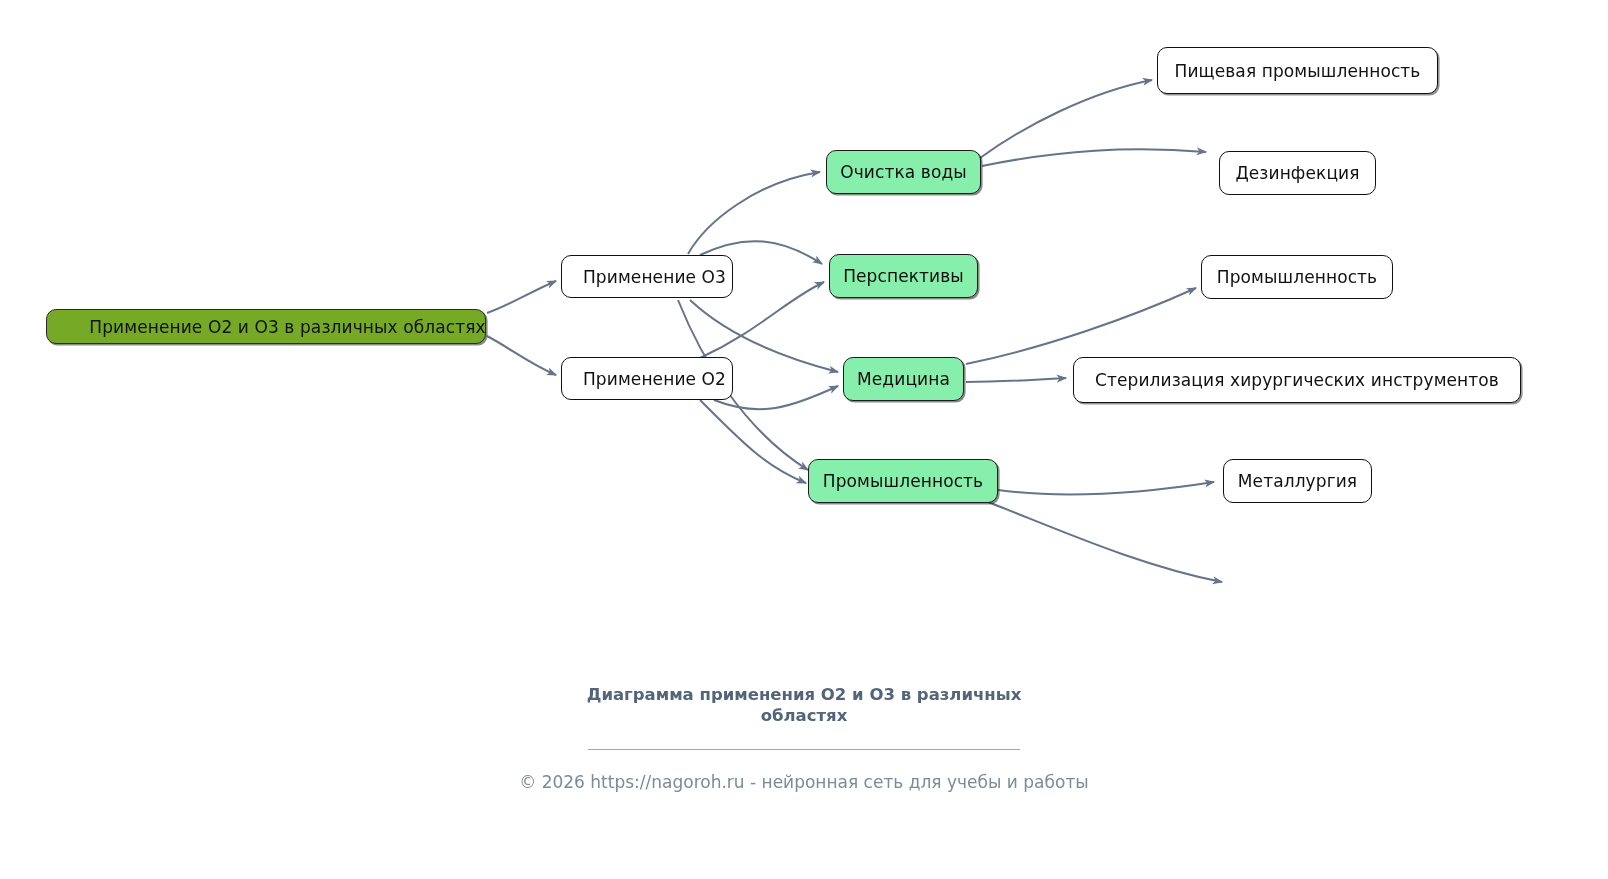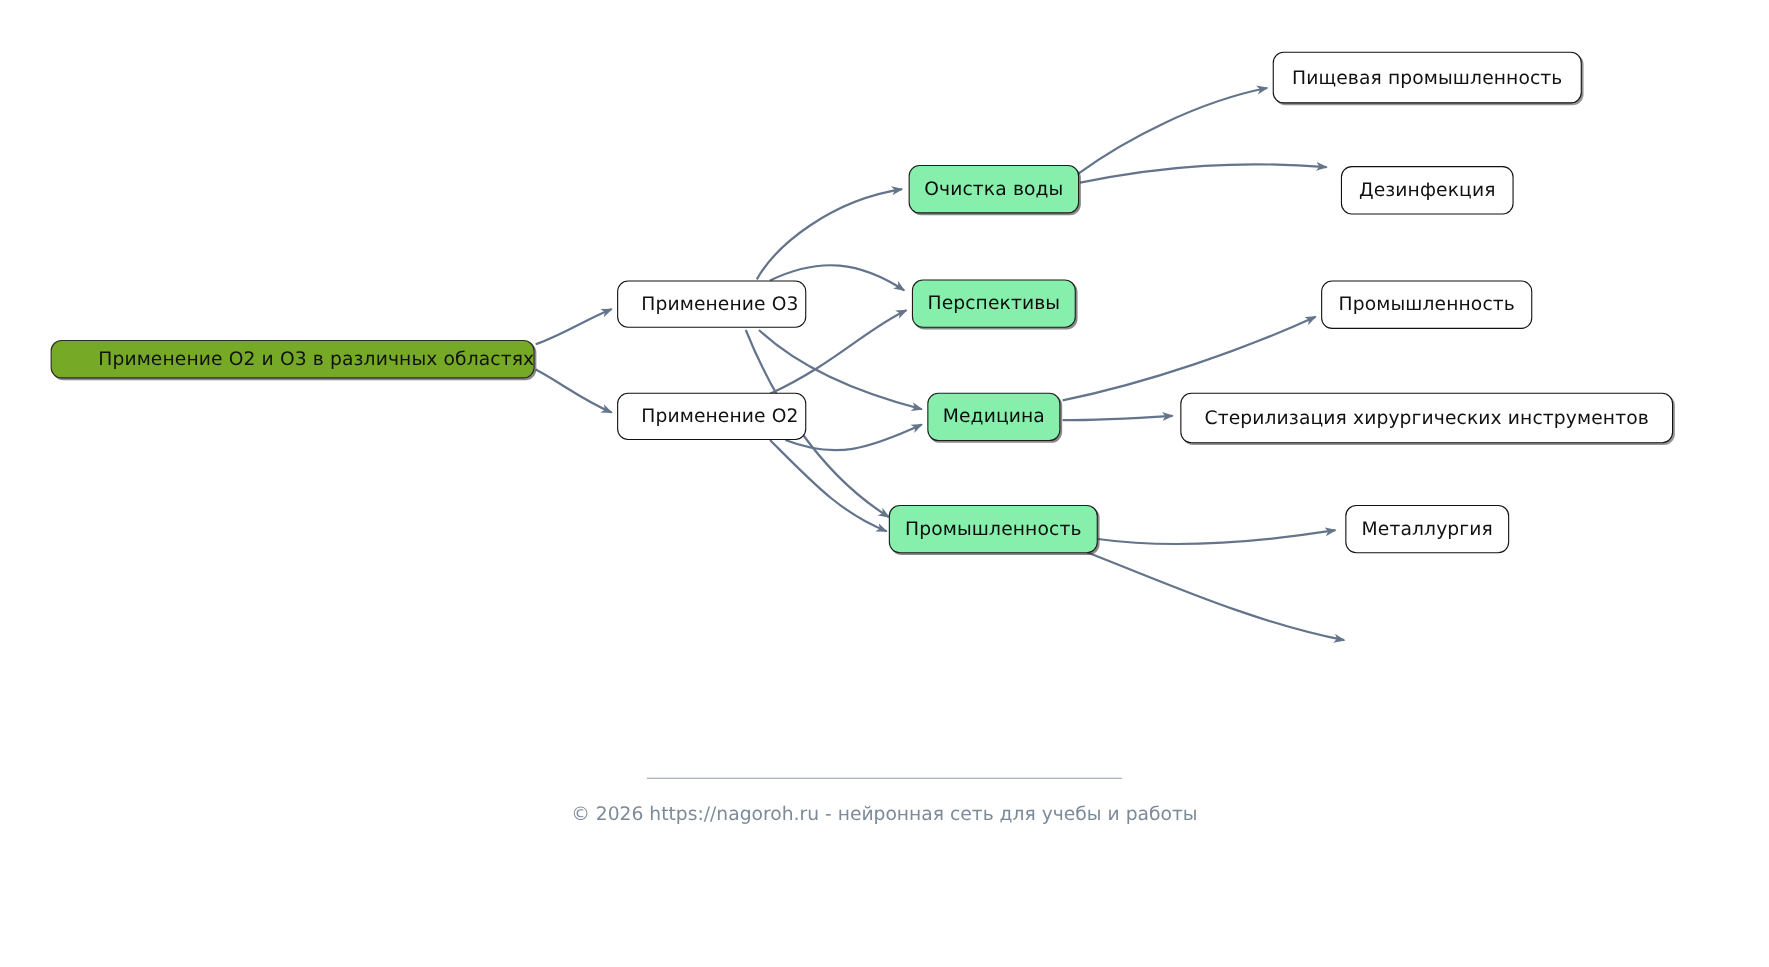--- a/index.html
+++ b/index.html
@@ -169,17 +169,18 @@
   <div class="node node-leaf shadowed" style="left:1073px; top:357px; width:448px; height:46px;">
     <span>Стерилизация хирургических инструментов</span>
   </div>
 
   <div class="node node-leaf" style="left:1223px; top:459px; width:149px; height:44px;">
     <span>Металлургия</span>
   </div>
 
 
   <div id="caption">
+    <div id="caption-title">Диаграмма применения O2 и O3 в различных областях</div>
     <div id="caption-rule"></div>
     <div id="caption-footer">© 2026 https://nagoroh.ru - нейронная сеть для учебы и работы</div>
   </div>
 
 </div>
 
 </body></html>

